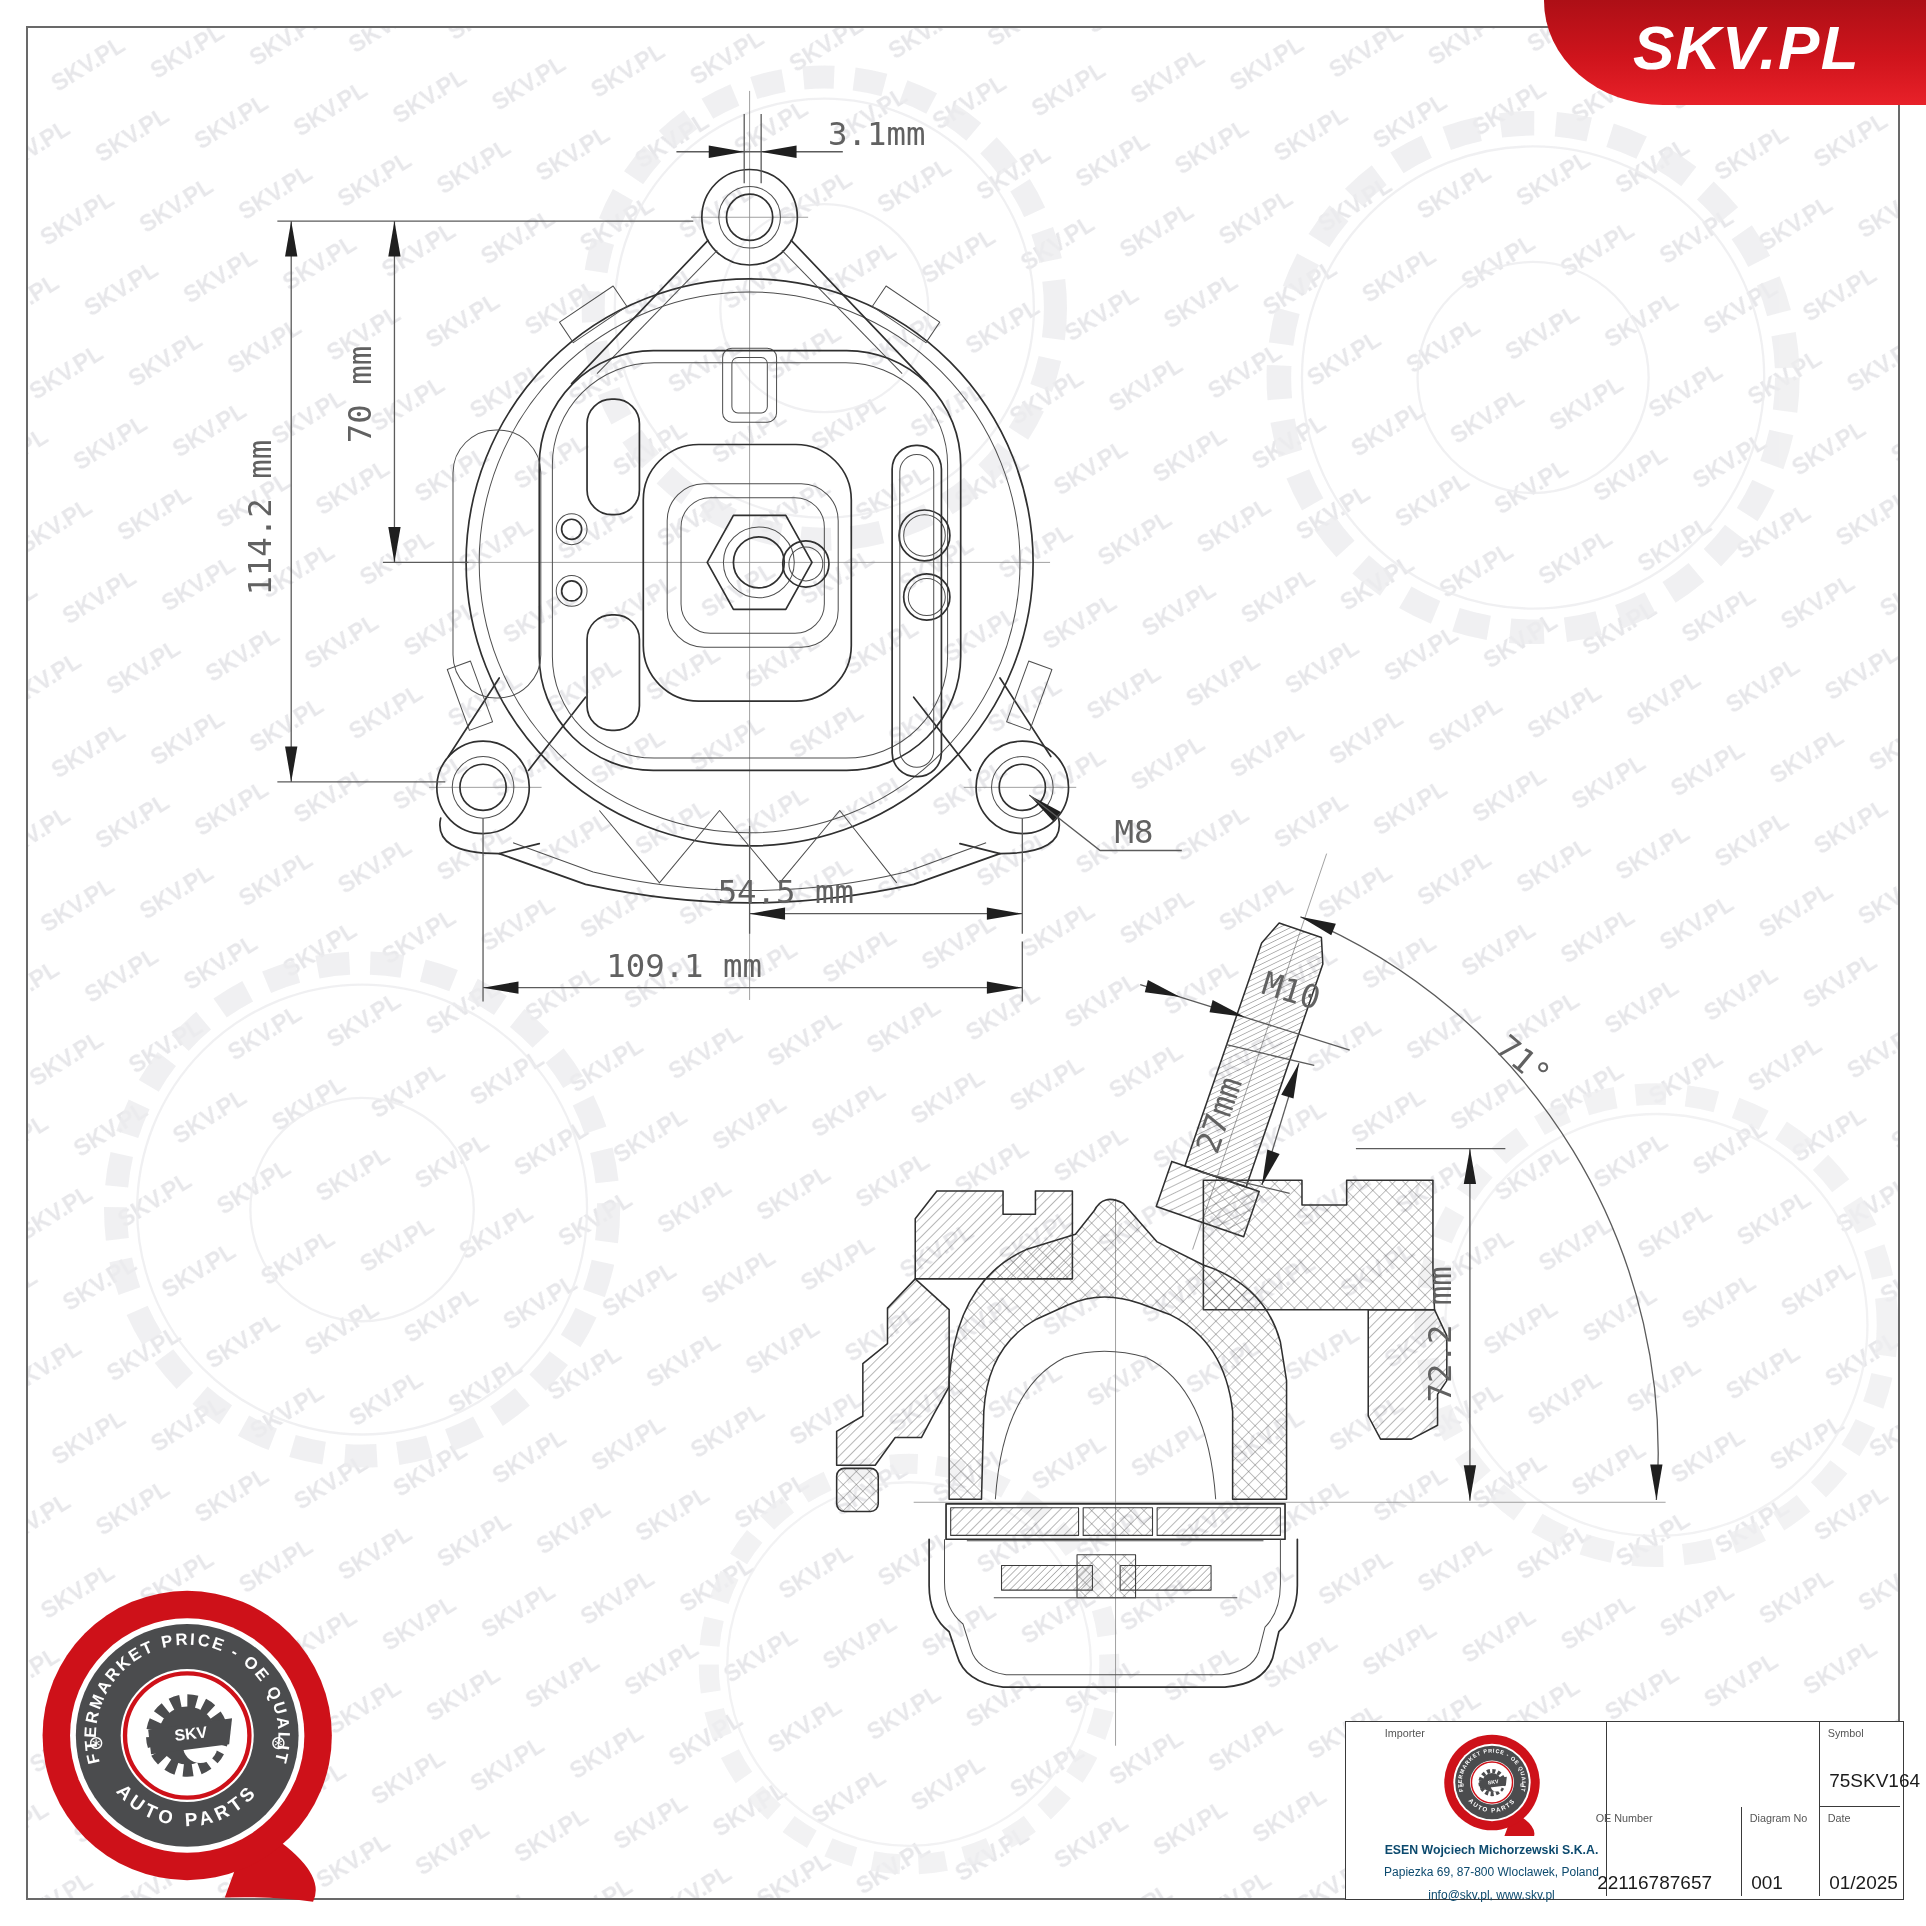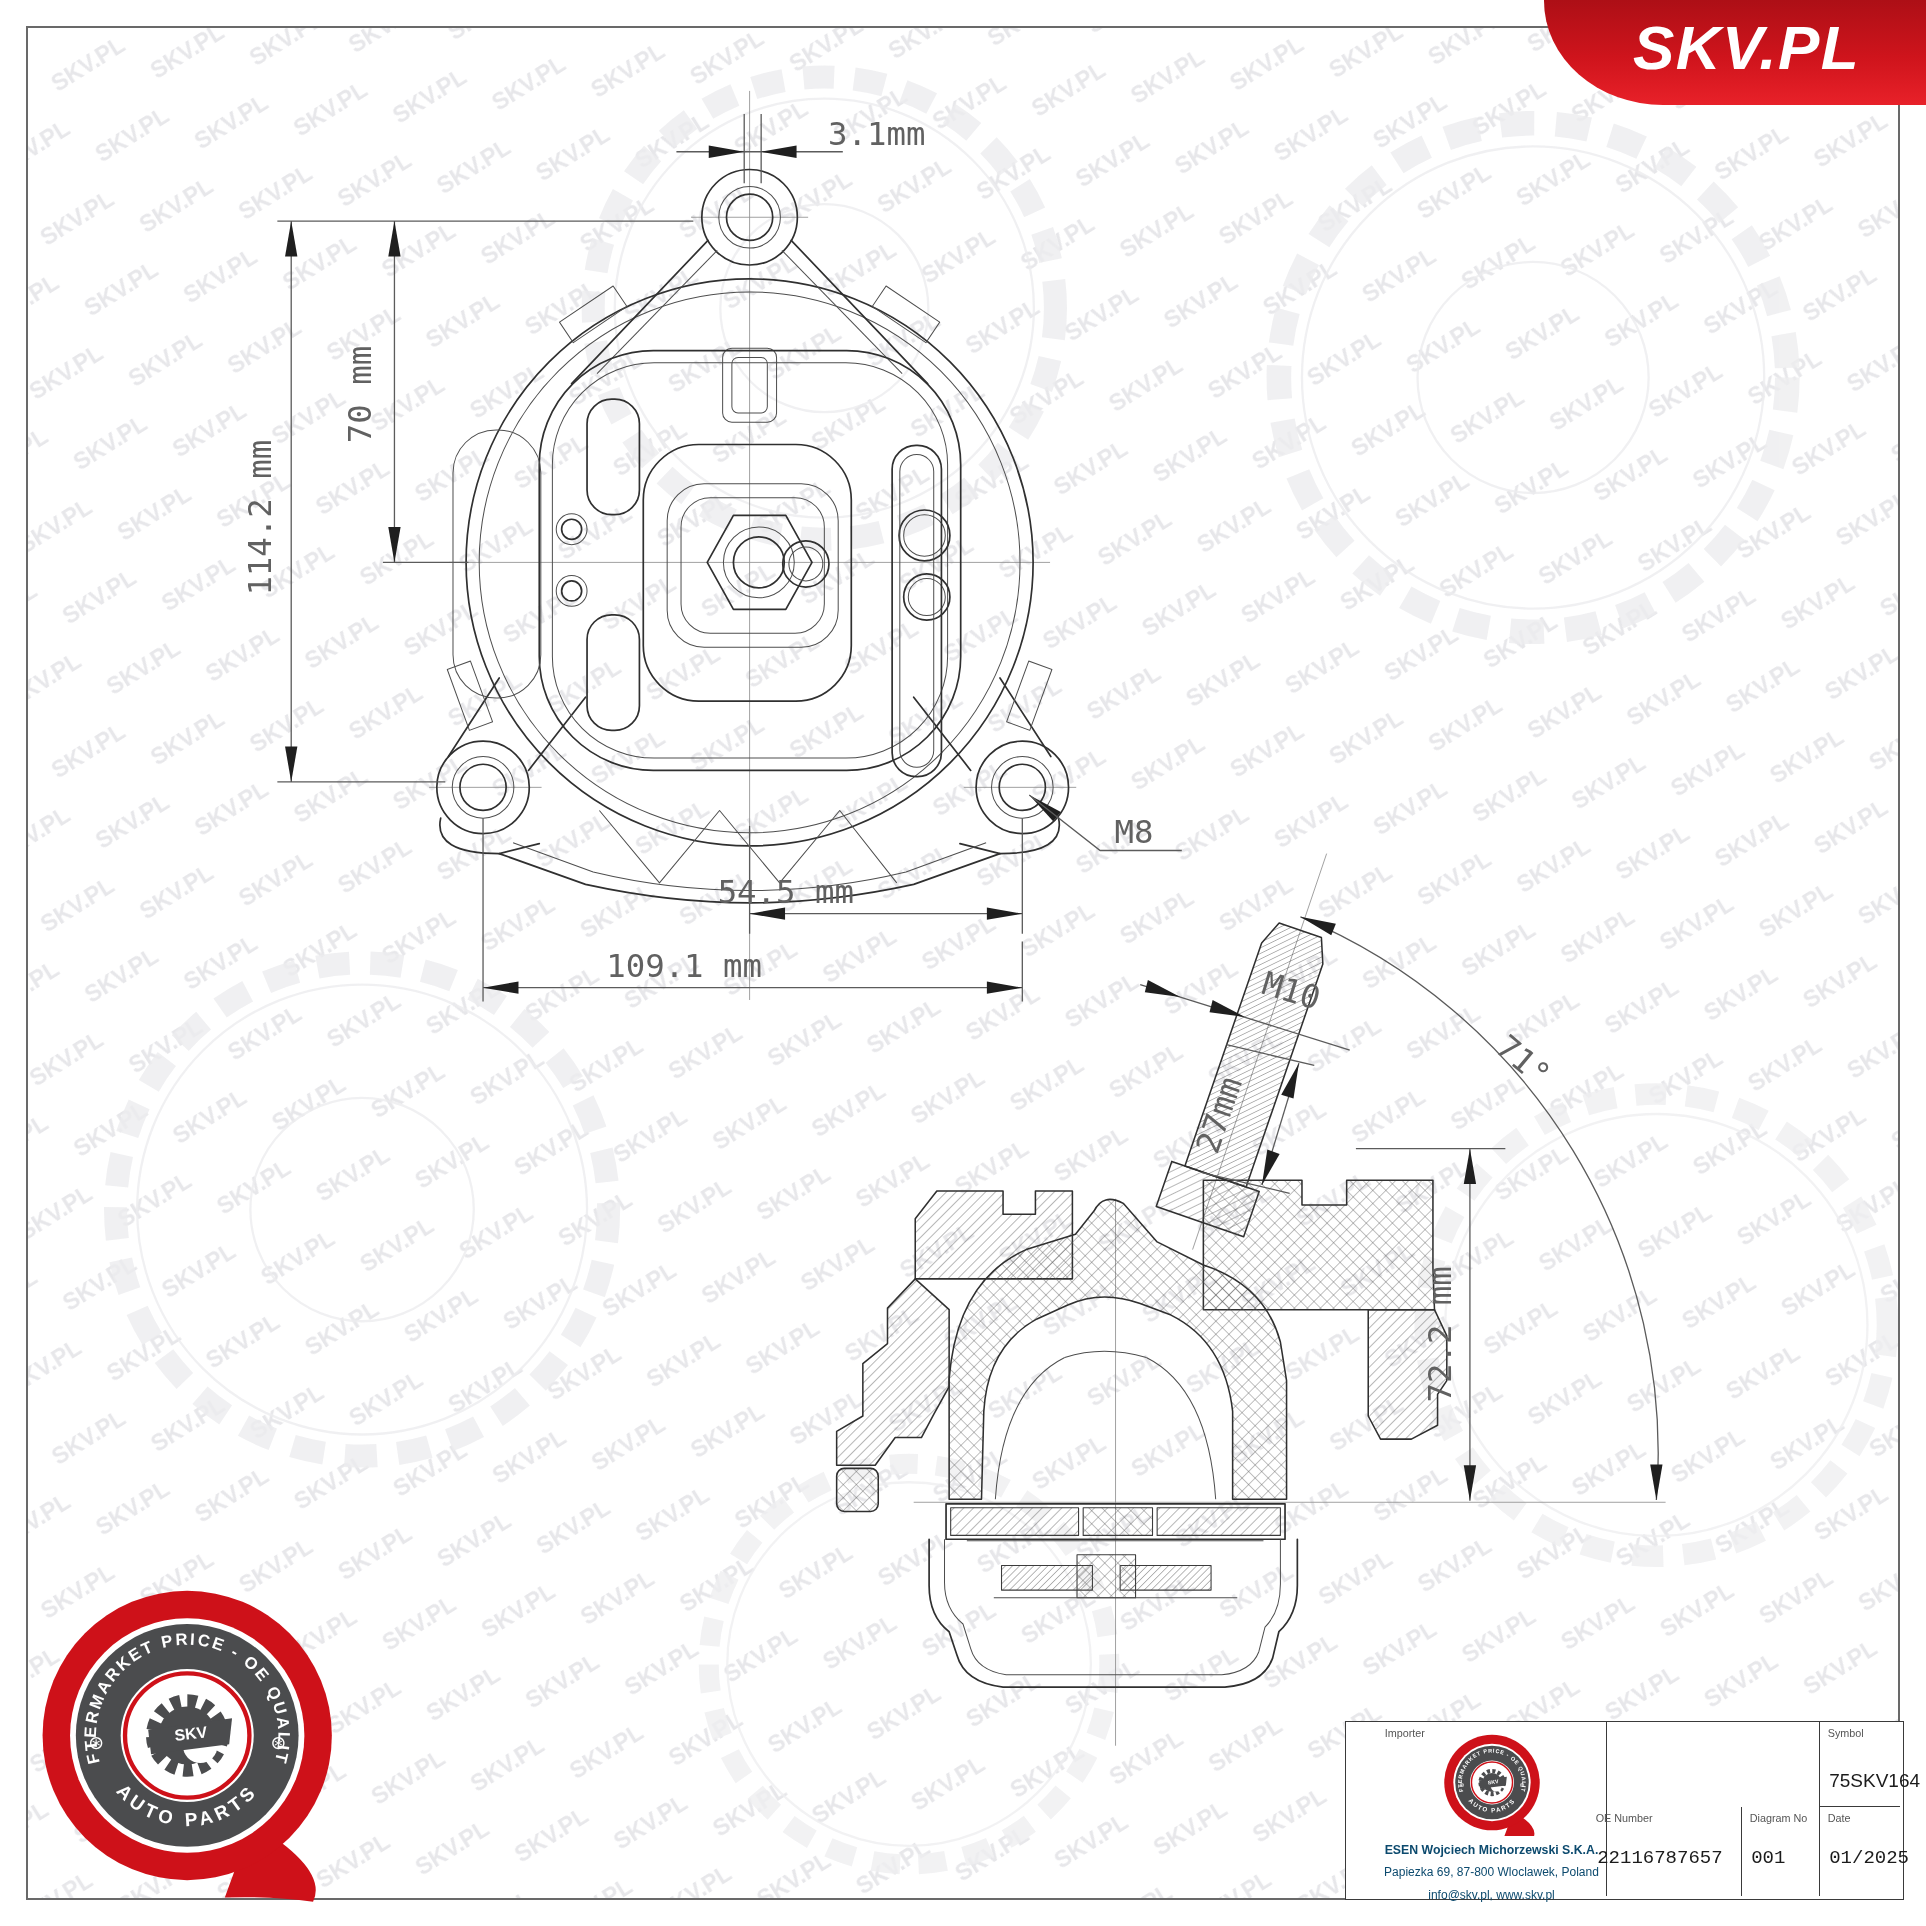--- a/index.html
+++ b/index.html
@@ -25,21 +25,21 @@
   .cell{position:absolute;box-sizing:border-box;}
   .cell .lbl{position:absolute;top:5.4px;left:7.7px;font-size:10.8px;color:#555;}
   .cell .val{position:absolute;left:9.2px;font-size:19px;color:#1b1b1b;}
   .c-imp{left:16px;top:0;width:230px;height:174px;border-right:1.5px solid #3a3a3a;margin-left:15px;}
   .c-prod{left:230px;top:0;width:243px;height:85px;border-bottom:1.5px solid #3a3a3a;}
   .c-sym{left:473px;top:0;width:81px;height:85px;border-left:1.5px solid #3a3a3a;border-bottom:1.5px solid #3a3a3a;}
   .c-oe{left:230px;top:85px;width:164px;height:89px;margin-left:12px;}
   .c-dia{left:395px;top:85px;width:79px;height:89px;border-left:1.5px solid #3a3a3a;}
   .c-date{left:473px;top:85px;width:81px;height:89px;border-left:1.5px solid #3a3a3a;}
   .c-prod .val,.c-sym .val{top:48px;}
-  .c-oe .val,.c-dia .val,.c-date .val{top:40px;font-family:Liberation Mono, monospace;}
+  .c-oe .val,.c-dia .val,.c-date .val{top:65px;}
   .imp-logo{display:block;margin:7.7px auto 0 auto;}
   .addr{position:absolute;left:0;right:0;top:117px;text-align:center;color:#0c4a6e;line-height:22.3px;}
   .addr .l1{font-weight:bold;font-size:12.3px;}
   .addr .l2,.addr .l3{font-size:12px;}
   
   .s2{stroke:#303030;stroke-width:2.2;fill:none;stroke-linejoin:round;stroke-linecap:round;}
   .s1{stroke:#4e4e4e;stroke-width:1.3;fill:none;stroke-linejoin:round;}
   .cl{stroke:#8f8f8f;stroke-width:1.1;fill:none;}
   .h2{stroke:#303030;stroke-width:2;stroke-linejoin:round;}
   .h1{stroke:#3c3c3c;stroke-width:1.4;stroke-linejoin:round;}

